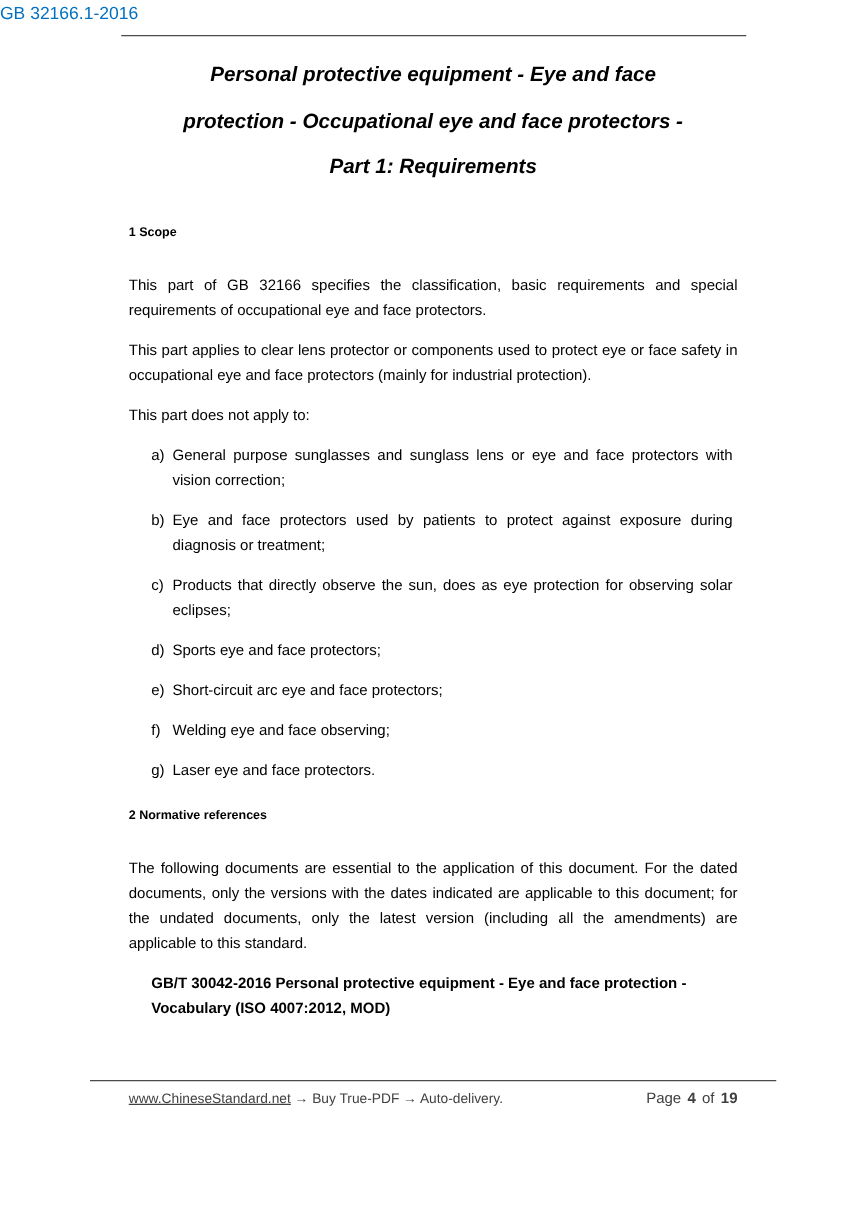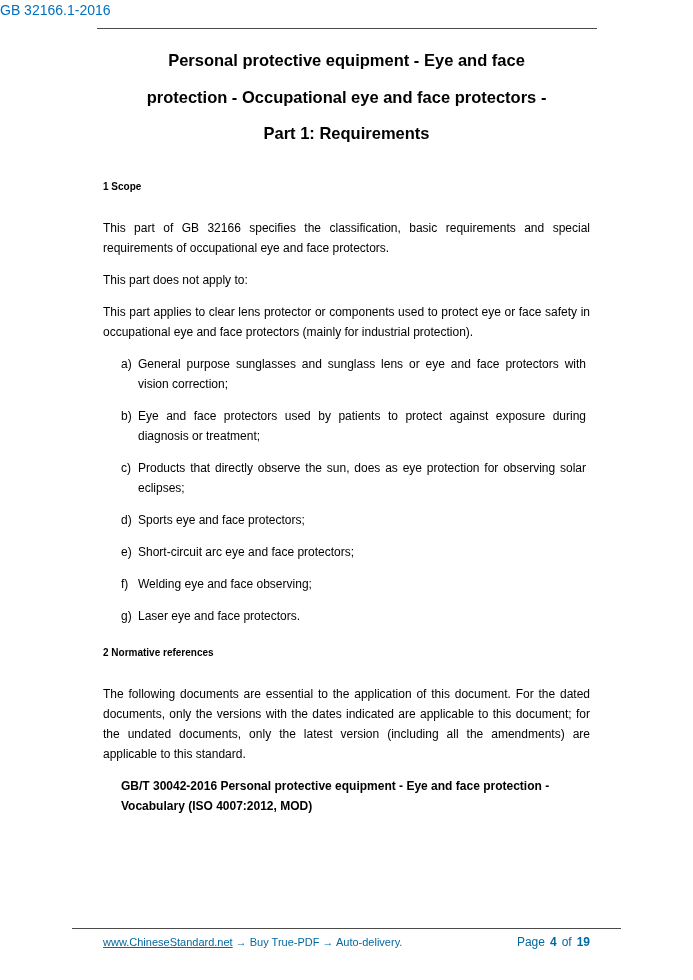--- a/index.html
+++ b/index.html
@@ -8,31 +8,31 @@
     background: #ffffff; overflow: hidden;
     font-family: "Liberation Sans", sans-serif; color: #000000;
   }
   
   .promo-banner { padding-top: 14px; text-align: center; font-size: 14px; line-height: 18px; color: #fe0000; }
   .promo-link { text-decoration: underline; cursor: pointer; }
   .standard-code { margin-top: 3px; text-align: left; font-size: 14px; line-height: 14px; color: #0070c0; }
   .header-rule { width: 500px; height: 0; margin: 11px auto 0; border-top: 1px solid #4a4a4a; }
   
   .content { width: 487px; margin: 0 auto; }
-  .doc-title { margin: 13px 0 24px; font-size: 16.5px; font-weight: bold; text-align: center; line-height: 36.5px; }
+  .doc-title { margin: 13px 0 24px; font-size: 16.5px; font-weight: bold; text-align: center; line-height: 36.5px; font-style: italic; }
   .doc-title .title-line { display: block; }
   .section-heading { margin: 16px 0 0; font-size: 10px; line-height: 22px; font-weight: bold; }
   .body-para { margin: 12px 0 0; font-size: 12px; line-height: 20px; text-align: justify; }
   .body-para.first { margin-top: 20px; }
   .list-item { display: flex; margin-top: 12px; padding-left: 18px; font-size: 12px; line-height: 20px; }
   .item-marker { width: 17px; flex: none; }
   .item-text { width: 448px; text-align: justify; }
   .reference { margin: 12px 0 0 18px; max-width: 458px; font-size: 12px; line-height: 20px; font-weight: bold; }
   
-  .page-footer { position: absolute; top: 928px; left: 0; width: 100%; color: #0369a1; }
+  .page-footer { position: absolute; top: 864px; left: 0; width: 100%; color: #404040; }
   .footer-rule { width: 549px; height: 0; margin: 0 auto; border-top: 1px solid #4a4a4a; }
   .footer-row { width: 487px; margin: 6px auto 0; display: flex; justify-content: space-between; align-items: baseline; }
   .footer-left { font-size: 11px; line-height: 15px; }
   .footer-link { text-decoration: underline; cursor: pointer; }
   .page-info { font-size: 12px; display: flex; gap: 5px; align-items: baseline; margin-left: 48px; }
   .page-info b { font-weight: bold; }
 </style>
 </head>
 <body>
 
@@ -47,22 +47,22 @@
 
     <h1 class="doc-title">
       <span class="title-line">Personal protective equipment - Eye and face</span>
       <span class="title-line">protection - Occupational eye and face protectors -</span>
       <span class="title-line">Part 1: Requirements</span>
     </h1>
 
     <h2 class="section-heading">1 Scope</h2>
 
     <p class="body-para first">This part of GB 32166 specifies the classification, basic requirements and special requirements of occupational eye and face protectors.</p>
+    <p class="body-para">This part applies to clear lens protector or components used to protect eye or face safety in occupational eye and face protectors (mainly for industrial protection).</p>
     <p class="body-para">This part does not apply to:</p>
-    <p class="body-para">This part applies to clear lens protector or components used to protect eye or face safety in occupational eye and face protectors (mainly for industrial protection).</p>
 
     <div class="scope-list">
       <div class="list-item">
         <span class="item-marker">a)</span>
         <span class="item-text">General purpose sunglasses and sunglass lens or eye and face protectors with vision correction;</span>
       </div>
       <div class="list-item">
         <span class="item-marker">b)</span>
         <span class="item-text">Eye and face protectors used by patients to protect against exposure during diagnosis or treatment;</span>
       </div>

